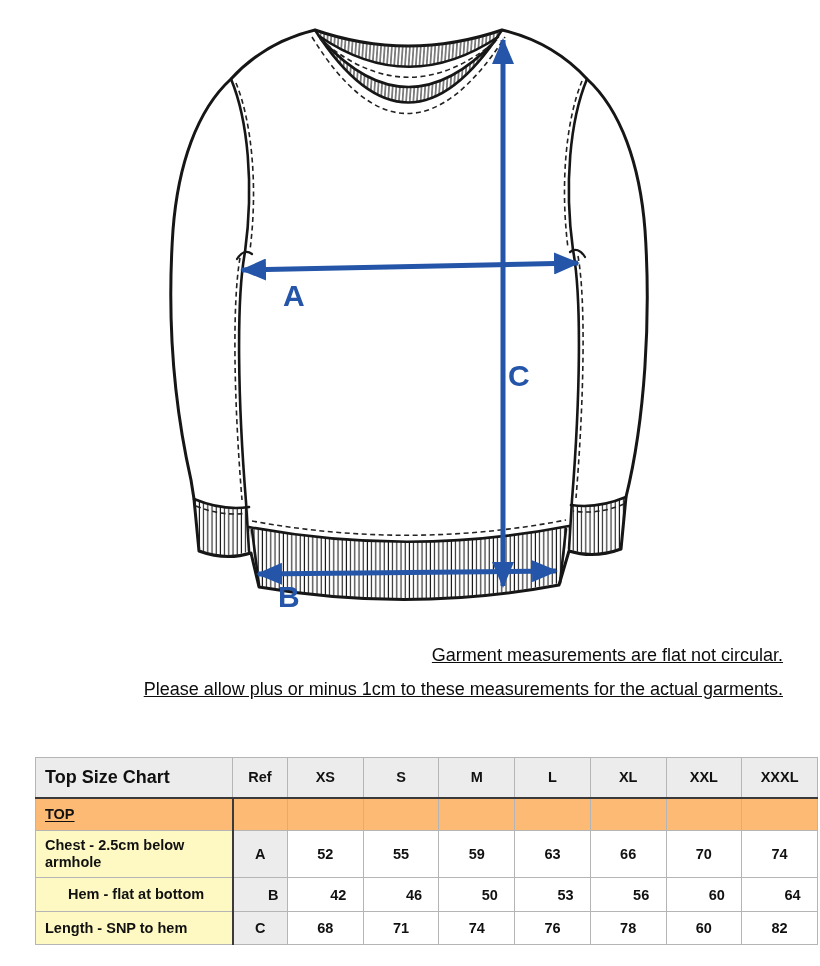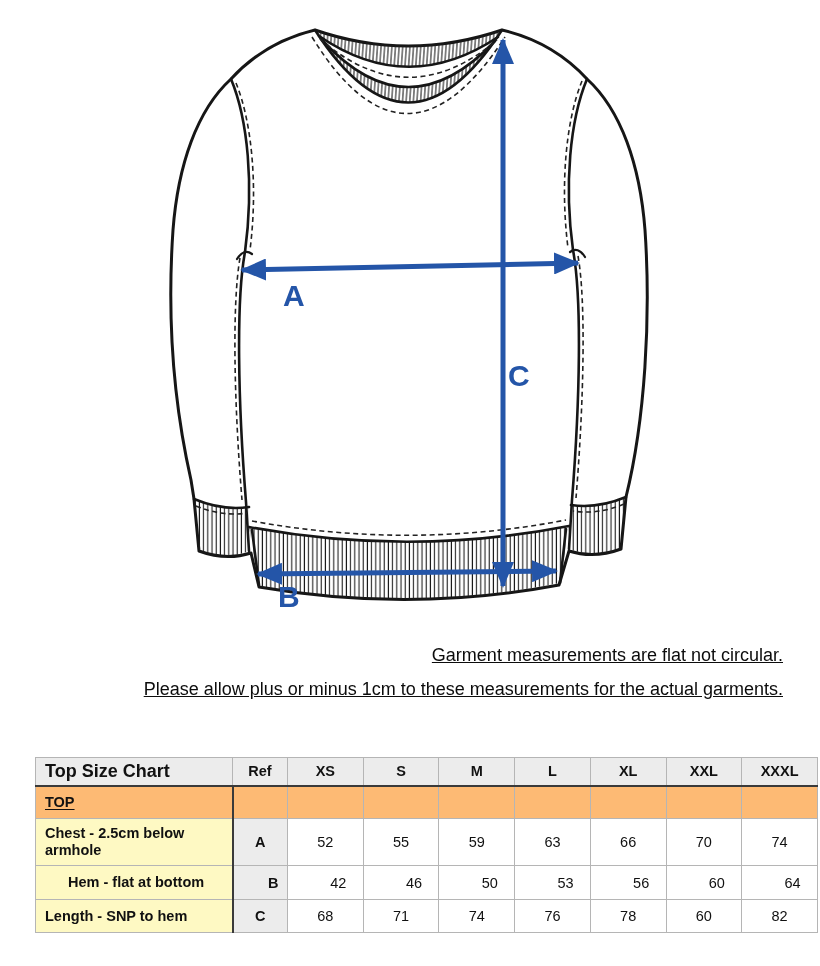--- a/index.html
+++ b/index.html
@@ -32,22 +32,23 @@
     width:783px;
     border-collapse:collapse;
     table-layout:fixed;
   }
   .tbl td{
     border:1px solid #b5b5b5;
     vertical-align:middle;
     font-size:14.5px;
     padding:2px 6px;
     box-sizing:border-box;
-  }
-  .tbl tr.hdr td{height:28px;border-bottom:2.5px solid #3a3a3a;background:#ececec;}
+    font-weight:bold;
+  }
+  .tbl tr.hdr td{height:40px;border-bottom:2.5px solid #3a3a3a;background:#ececec;}
   .tbl td.title{font-size:18px;font-weight:bold;text-align:left;padding-left:9px;}
   .tbl td.head{font-weight:bold;text-align:center;}
   .tbl tr.sec td{height:33px;background:#fdba74;}
   .tbl td.label{
     background:#fef9c3;font-weight:bold;text-align:left;
     padding-left:9px;padding-right:26px;
     border-right:2px solid #3a3a3a;line-height:17px;
   }
   .tbl td.ref{background:#ececec;font-weight:bold;text-align:center;}
   .tbl td.val{background:#ffffff;text-align:center;}

